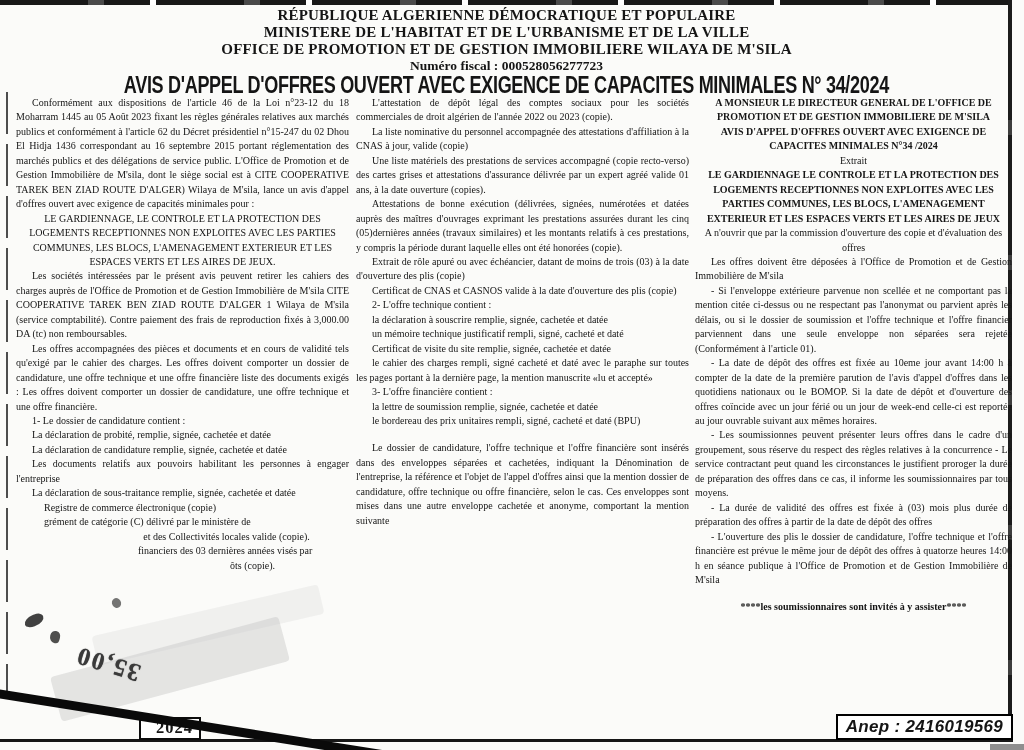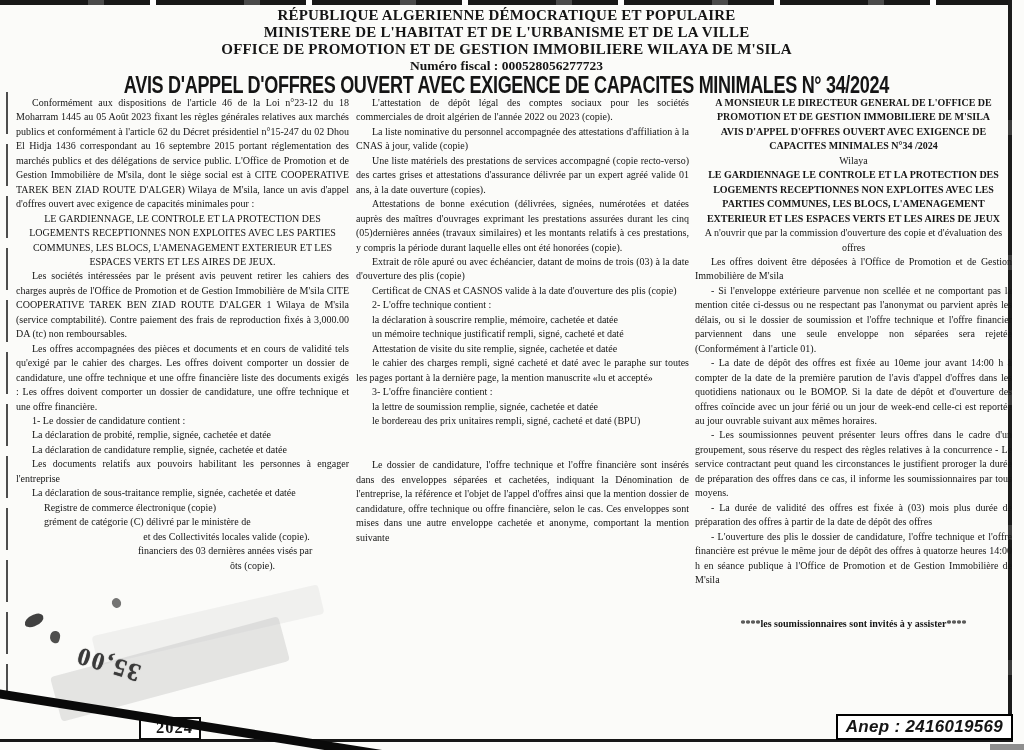--- a/index.html
+++ b/index.html
@@ -28,21 +28,21 @@
     display:inline-block;transform:scaleX(.84) scaleY(1.08);transform-origin:center;}
 
   
   .col{position:absolute;top:96px;font-size:10px;line-height:14.45px;text-align:justify;}
   .col-left{left:16px;width:333px;}
   .col-middle{left:356px;width:333px;}
   .col-right{left:695px;width:317px;}
   .p{margin:0;text-indent:16px;}
   .p.center{text-align:center;text-indent:0;}
   .p.center-bold{text-align:center;text-indent:0;font-weight:bold;}
-  .p.gap-top{margin-top:30px;}
+  .p.gap-top{margin-top:13px;}
   .p.ob1{text-indent:28px;}
   .p.ob2{text-indent:0;padding-left:88px;text-align:center;}
   .p.ob3{text-indent:0;padding-left:122px;text-align:left;}
   .p.ob4{text-indent:0;padding-left:140px;text-align:center;}
 
   
   .anep-box{position:absolute;top:714px;right:11px;border:2.5px solid #000;background:#fff;
     font-family:"Liberation Sans",sans-serif;font-weight:bold;font-style:italic;
     font-size:17px;line-height:19px;padding:1px 8px 2px 8px;letter-spacing:.3px;}
 
@@ -101,33 +101,33 @@
       <p class="p ob4">ôts (copie).</p>
     </div>
   <div class="col col-middle">
       <p class="p">L'attestation de dépôt légal des comptes sociaux pour les sociétés commerciales de droit algérien de l'année 2022 ou 2023 (copie).</p>
       <p class="p">La liste nominative du personnel accompagnée des attestations d'affiliation à la CNAS à jour, valide (copie)</p>
       <p class="p">Une liste matériels des prestations de services accompagné (copie recto-verso) des cartes grises et attestations d'assurance délivrée par un expert agréé valide 01 ans, à la date ouverture (copies).</p>
       <p class="p">Attestations de bonne exécution (délivrées, signées, numérotées et datées auprès des maîtres d'ouvrages exprimant les prestations assurées durant les cinq (05)dernières années (travaux similaires) et les montants relatifs à ces prestations, y compris la période durant laquelle elles ont été honorées (copie).</p>
       <p class="p">Extrait de rôle apuré ou avec échéancier, datant de moins de trois (03) à la date d'ouverture des plis (copie)</p>
       <p class="p">Certificat de CNAS et CASNOS valide à la date d'ouverture des plis (copie)</p>
       <p class="p">2- L'offre technique contient :</p>
-      <p class="p">la déclaration à souscrire remplie, mémoire, cachetée et datée</p>
+      <p class="p">la déclaration à souscrire remplie, signée, cachetée et datée</p>
       <p class="p">un mémoire technique justificatif rempli, signé, cacheté et daté</p>
-      <p class="p">Attestation de visite du site remplie, signée, cachetée et datée</p>
+      <p class="p">Certificat de visite du site remplie, signée, cachetée et datée</p>
       <p class="p">le cahier des charges rempli, signé cacheté et daté avec le paraphe sur toutes les pages portant à la dernière page, la mention manuscrite «lu et accepté»</p>
       <p class="p">3- L'offre financière contient :</p>
       <p class="p">la lettre de soumission remplie, signée, cachetée et datée</p>
       <p class="p">le bordereau des prix unitaires rempli, signé, cacheté et daté (BPU)</p>
       <p class="p gap-top">Le dossier de candidature, l'offre technique et l'offre financière sont insérés dans des enveloppes séparées et cachetées, indiquant la Dénomination de l'entreprise, la référence et l'objet de l'appel d'offres ainsi que la mention dossier de candidature, offre technique ou offre financière, selon le cas. Ces enveloppes sont mises dans une autre enveloppe cachetée et anonyme, comportant la mention suivante</p>
     </div>
   <div class="col col-right">
       <p class="p center-bold">A MONSIEUR LE DIRECTEUR GENERAL DE L'OFFICE DE PROMOTION ET DE GESTION IMMOBILIERE DE M'SILA</p>
       <p class="p center-bold">AVIS D'APPEL D'OFFRES OUVERT AVEC EXIGENCE DE CAPACITES MINIMALES N°34 /2024</p>
-      <p class="p center">Wilaya</p>
+      <p class="p center">Extrait</p>
       <p class="p center-bold">LE GARDIENNAGE LE CONTROLE ET LA PROTECTION DES LOGEMENTS RECEPTIONNES NON EXPLOITES AVEC LES PARTIES COMMUNES, LES BLOCS, L'AMENAGEMENT EXTERIEUR ET LES ESPACES VERTS ET LES AIRES DE JEUX</p>
       <p class="p center">A n'ouvrir que par la commission d'ouverture des copie et d'évaluation des offres</p>
       <p class="p">Les offres doivent être déposées à l'Office de Promotion et de Gestion Immobilière de M'sila</p>
       <p class="p">- Si l'enveloppe extérieure parvenue non scellée et ne comportant pas la mention citée ci-dessus ou ne respectant pas l'anonymat ou parvient après les délais, ou si le dossier de soumission et l'offre technique et l'offre financier parviennent dans une seule enveloppe non séparées sera rejetée (Conformément à l'article 01).</p>
       <p class="p">- La date de dépôt des offres est fixée au 10eme jour avant 14:00 h à compter de la date de la première parution de l'avis d'appel d'offres dans les quotidiens nationaux ou le BOMOP. Si la date de dépôt et d'ouverture des offres coïncide avec un jour férié ou un jour de week-end celle-ci est reportée au jour ouvrable suivant aux mêmes horaires.</p>
       <p class="p">- Les soumissionnes peuvent présenter leurs offres dans le cadre d'un groupement, sous réserve du respect des règles relatives à la concurrence - Le service contractant peut quand les circonstances le justifient proroger la durée de préparation des offres dans ce cas, il informe les soumissionnaires par tous moyens.</p>
       <p class="p">- La durée de validité des offres est fixée à (03) mois plus durée de préparation des offres à partir de la date de dépôt des offres</p>
       <p class="p">- L'ouverture des plis le dossier de candidature, l'offre technique et l'offre financière est prévue le même jour de dépôt des offres à quatorze heures 14:00 h en séance publique à l'Office de Promotion et de Gestion Immobilière de M'sila</p>
       <p class="p center-bold gap-top">****les soumissionnaires sont invités à y assister****</p>
     </div>

